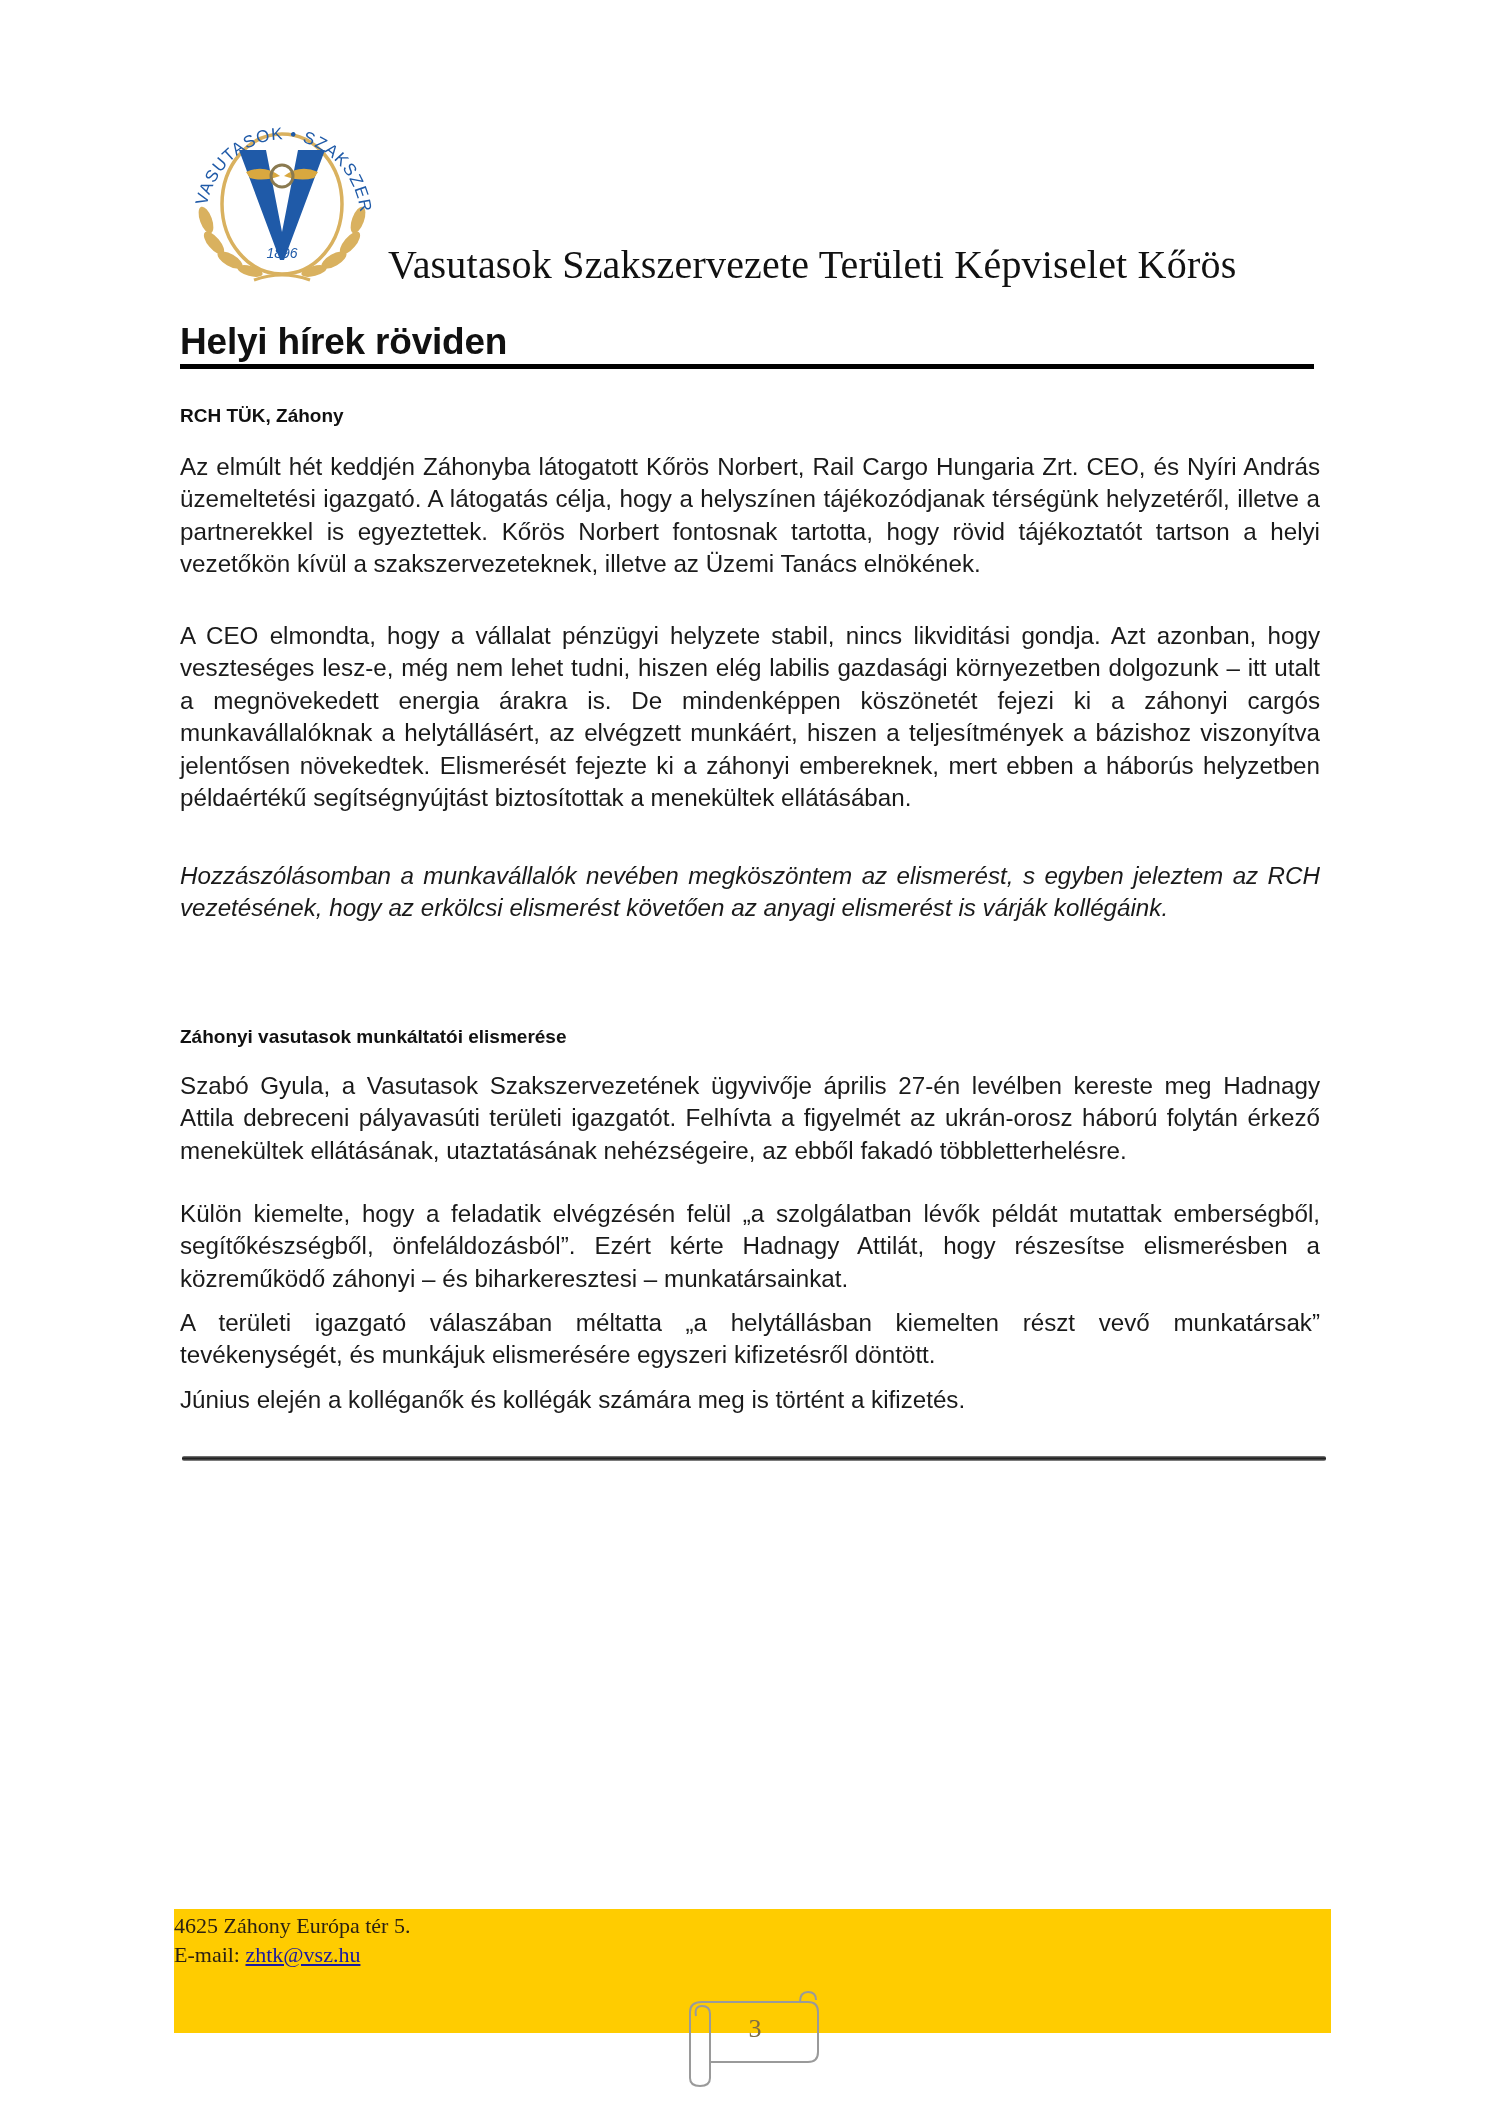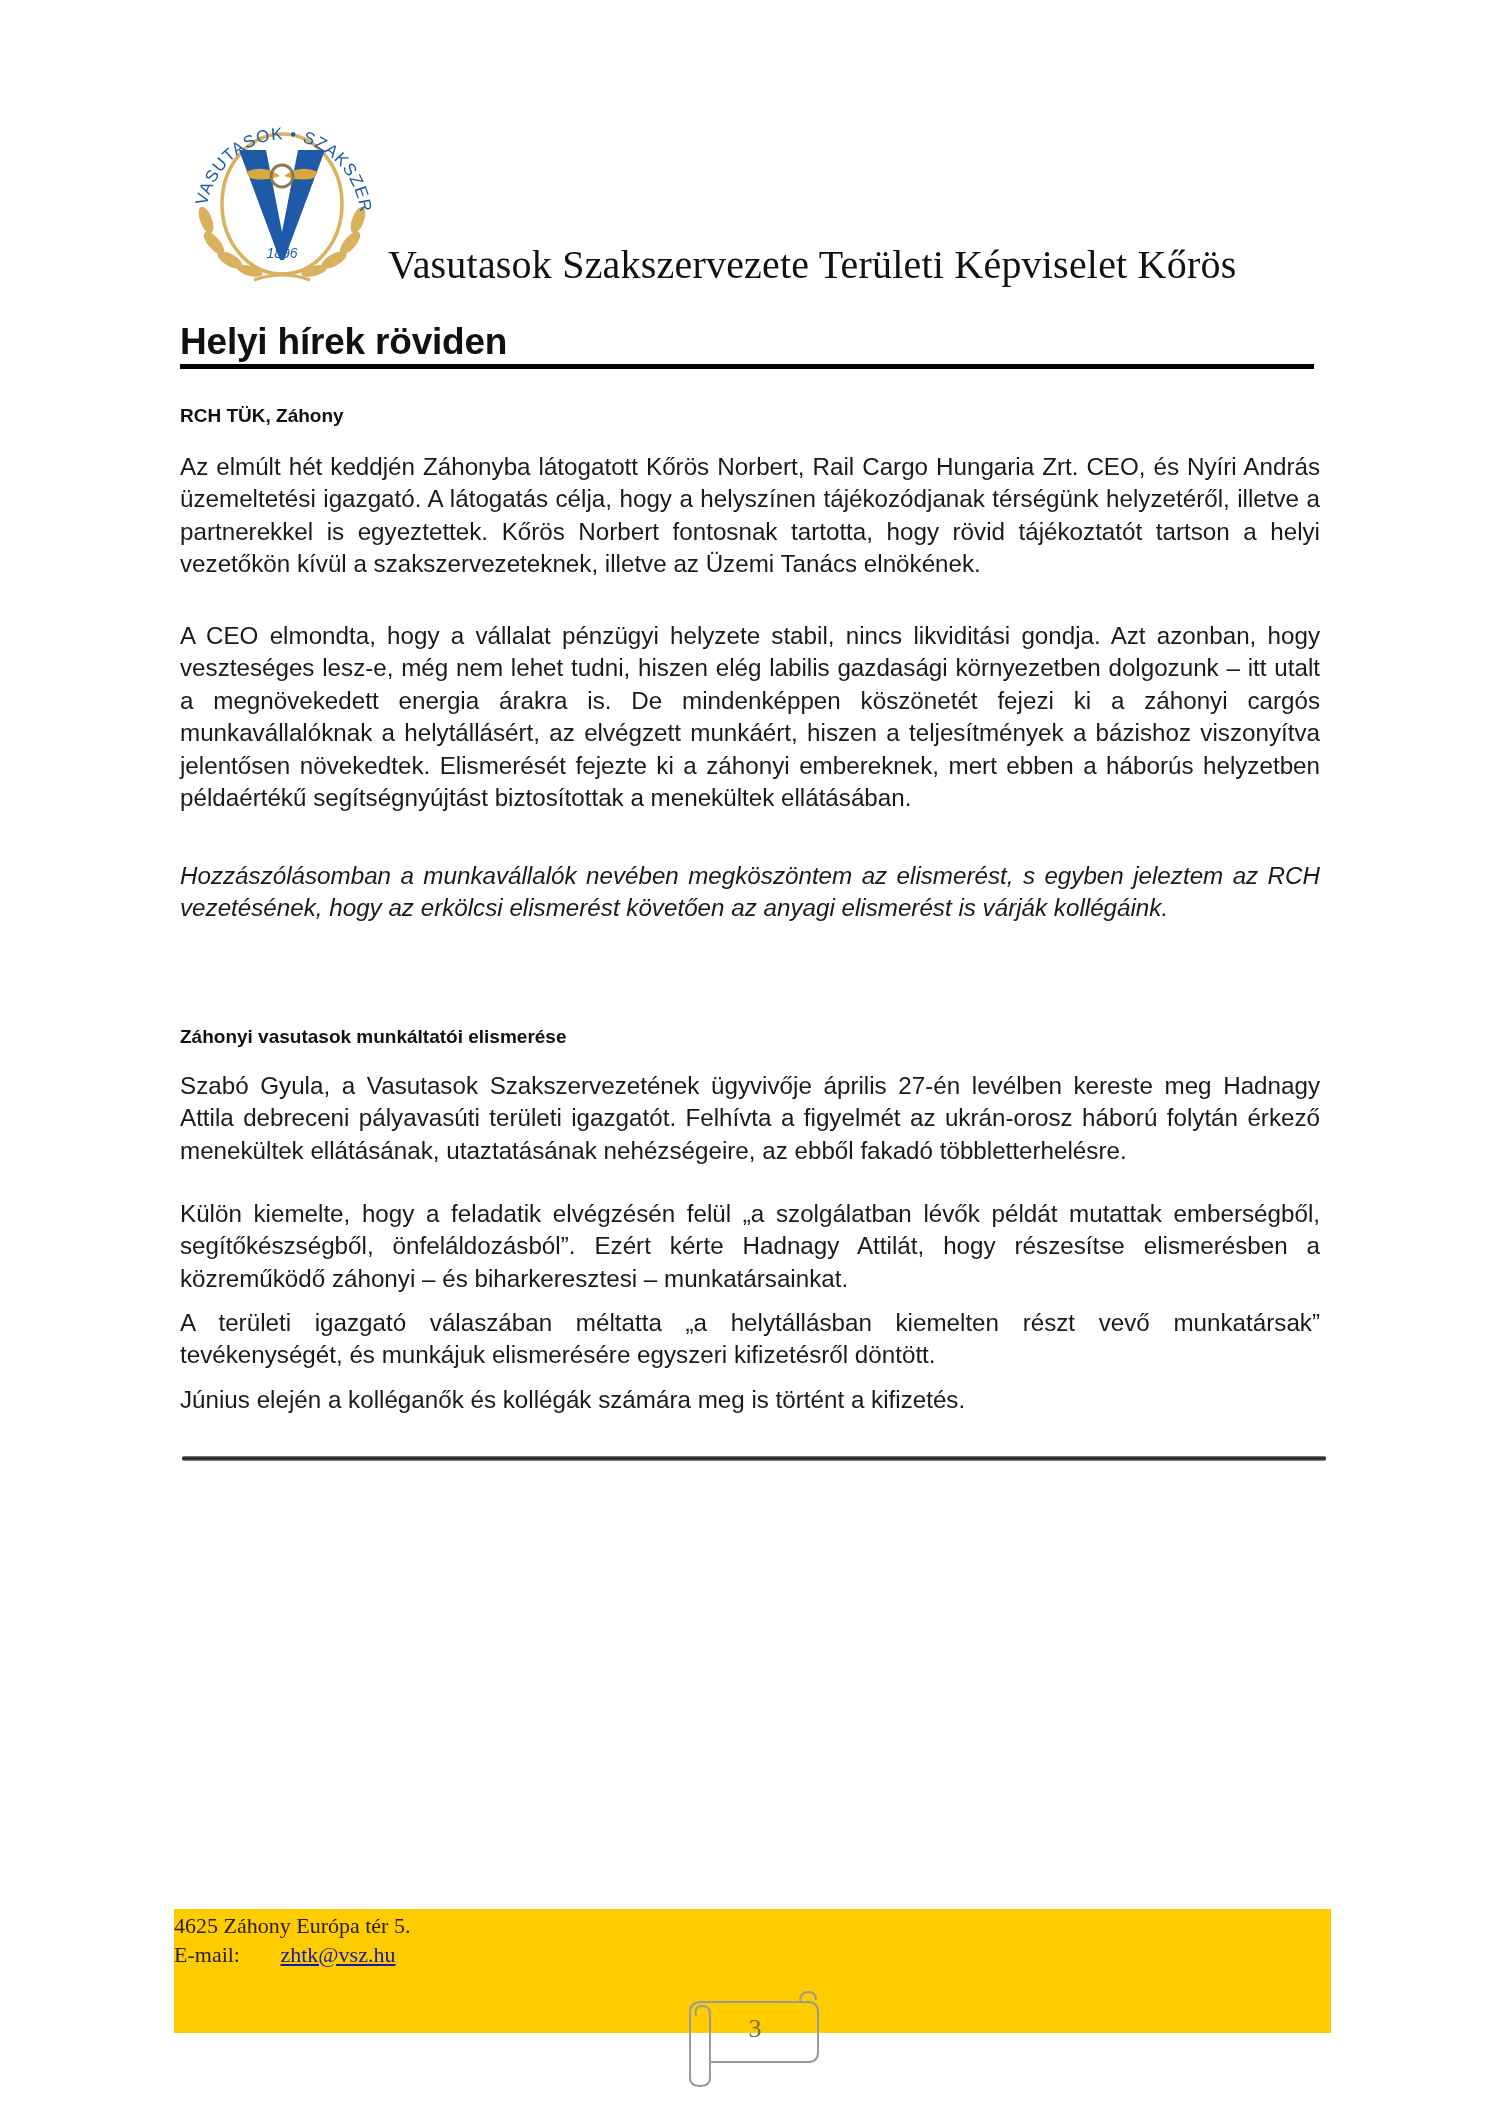--- a/index.html
+++ b/index.html
@@ -8,21 +8,21 @@
   #logo { left:184px; top:100px; width:196px; height:186px; }
   #org-title { left:388px; top:238px; font-family:"Liberation Serif", serif; font-size:40px; line-height:54px; color:#111; white-space:nowrap; letter-spacing:0.2px; }
   #page-heading { left:180px; top:318px; font-size:37px; font-weight:bold; line-height:48px; white-space:nowrap; letter-spacing:-0.2px; }
   #heading-rule { left:180px; top:364px; width:1134px; height:5px; background:#000; }
   .sec-title { left:180px; font-size:19px; font-weight:bold; line-height:32px; white-space:nowrap; }
   .para { left:180px; width:1140px; font-size:24.2px; line-height:32.4px; text-align:justify; color:#1a1a1a; }
   .para.last { text-align:left; }
   #divider { left:182px; top:1456px; width:1144px; height:5px; background:linear-gradient(#888,#222 40%,#222 60%,#999); border-radius:2px; }
   #footer-band { left:174px; top:1909px; width:1157px; height:124px; background:#FFCC00; }
   #footer-text { left:174px; top:1912px; width:1157px; text-align:left; font-family:"Liberation Serif", serif; font-size:22px; line-height:28.5px; color:#2b2113; }
-  #footer-text .email-link { color:#1a1aa0; text-decoration:underline;margin-left:35px; }
+  #footer-text .email-link { color:#1a1aa0; text-decoration:underline; }
   #page-scroll { left:680px; top:1990px; width:145px; height:100px; }
   #page-number { left:700px; top:2014px; width:110px; text-align:center; font-family:"Liberation Serif", serif; font-size:26px; color:#7d6c46; }
 </style>
 </head>
 <body>
 
 <div id="logo" class="abs">
   <svg width="196" height="186" viewBox="0 0 196 186">
     <defs>
       <path id="arcpath" d="M 22 110 A 78 84 0 0 1 176 110"></path>

